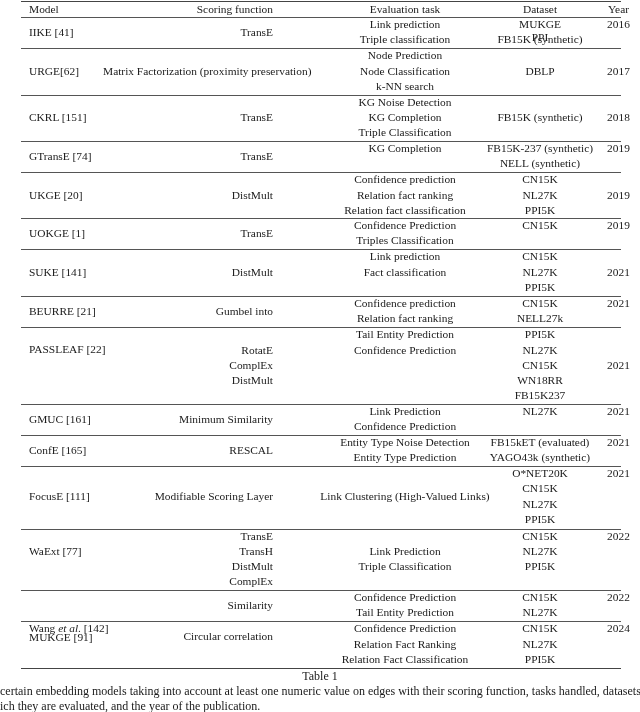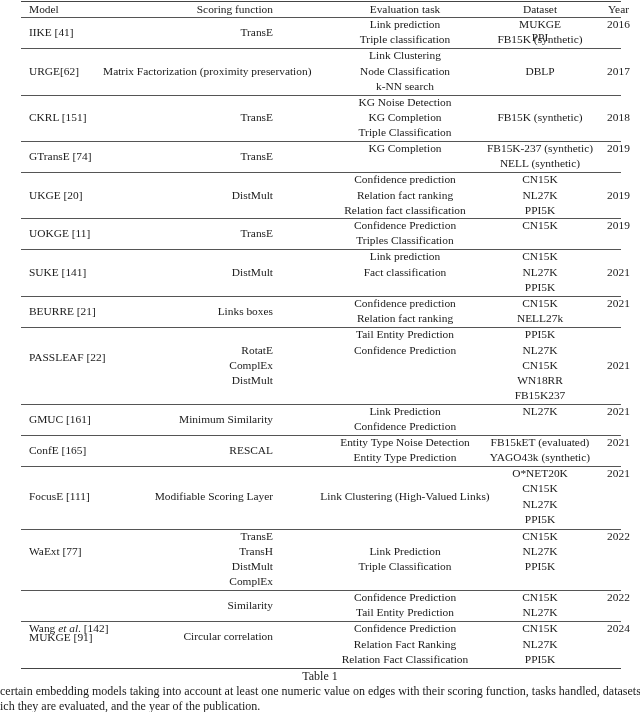--- a/index.html
+++ b/index.html
@@ -52,21 +52,21 @@
   <div class="cell c-task" style="top:17px">Link prediction</div>
   <div class="cell c-task" style="top:32px">Triple classification</div>
   <div class="cell c-data" style="top:17px">MUKGE</div>
   <div class="cell c-data" style="top:32px">FB15K (synthetic)</div>
   <div class="cell c-year" style="top:17px">2016</div>
 </div>
 
 <div>
   <div class="cell c-model" style="top:64px">URGE[62]</div>
   <div class="cell c-score" style="top:64px">Matrix Factorization (proximity preservation)</div>
-  <div class="cell c-task" style="top:48px">Link Clustering</div>
+  <div class="cell c-task" style="top:48px">Node Prediction</div>
   <div class="cell c-task" style="top:64px">Node Classification</div>
   <div class="cell c-task" style="top:79px">k-NN search</div>
   <div class="cell c-data" style="top:30px">PPI</div>
   <div class="cell c-data" style="top:64px">DBLP</div>
   <div class="cell c-year" style="top:64px">2017</div>
 </div>
 
 <div>
   <div class="cell c-model" style="top:110px">CKRL [151]</div>
   <div class="cell c-score" style="top:110px">TransE</div>
@@ -92,51 +92,51 @@
   <div class="cell c-task" style="top:172px">Confidence prediction</div>
   <div class="cell c-task" style="top:188px">Relation fact ranking</div>
   <div class="cell c-task" style="top:203px">Relation fact classification</div>
   <div class="cell c-data" style="top:172px">CN15K</div>
   <div class="cell c-data" style="top:188px">NL27K</div>
   <div class="cell c-data" style="top:203px">PPI5K</div>
   <div class="cell c-year" style="top:188px">2019</div>
 </div>
 
 <div>
-  <div class="cell c-model" style="top:226px">UOKGE [11]</div>
+  <div class="cell c-model" style="top:226px">UOKGE [1]</div>
   <div class="cell c-score" style="top:226px">TransE</div>
   <div class="cell c-task" style="top:218px">Confidence Prediction</div>
   <div class="cell c-task" style="top:233px">Triples Classification</div>
   <div class="cell c-data" style="top:218px">CN15K</div>
   <div class="cell c-year" style="top:218px">2019</div>
 </div>
 
 <div>
   <div class="cell c-model" style="top:265px">SUKE [141]</div>
   <div class="cell c-score" style="top:265px">DistMult</div>
   <div class="cell c-task" style="top:249px">Link prediction</div>
   <div class="cell c-task" style="top:265px">Fact classification</div>
   <div class="cell c-data" style="top:249px">CN15K</div>
   <div class="cell c-data" style="top:265px">NL27K</div>
   <div class="cell c-data" style="top:280px">PPI5K</div>
   <div class="cell c-year" style="top:265px">2021</div>
 </div>
 
 <div>
   <div class="cell c-model" style="top:304px">BEURRE [21]</div>
-  <div class="cell c-score" style="top:304px">Links boxes</div>
+  <div class="cell c-score" style="top:304px">Gumbel into</div>
   <div class="cell c-task" style="top:296px">Confidence prediction</div>
   <div class="cell c-task" style="top:311px">Relation fact ranking</div>
   <div class="cell c-data" style="top:296px">CN15K</div>
   <div class="cell c-data" style="top:311px">NELL27k</div>
   <div class="cell c-year" style="top:296px">2021</div>
 </div>
 
 <div>
-  <div class="cell c-model" style="top:350px">PASSLEAF [22]</div>
+  <div class="cell c-model" style="top:342px">PASSLEAF [22]</div>
   <div class="cell c-score" style="top:343px">RotatE</div>
   <div class="cell c-score" style="top:358px">ComplEx</div>
   <div class="cell c-score" style="top:373px">DistMult</div>
   <div class="cell c-task" style="top:327px">Tail Entity Prediction</div>
   <div class="cell c-task" style="top:343px">Confidence Prediction</div>
   <div class="cell c-data" style="top:327px">PPI5K</div>
   <div class="cell c-data" style="top:343px">NL27K</div>
   <div class="cell c-data" style="top:358px">CN15K</div>
   <div class="cell c-data" style="top:373px">WN18RR</div>
   <div class="cell c-data" style="top:388px">FB15K237</div>

